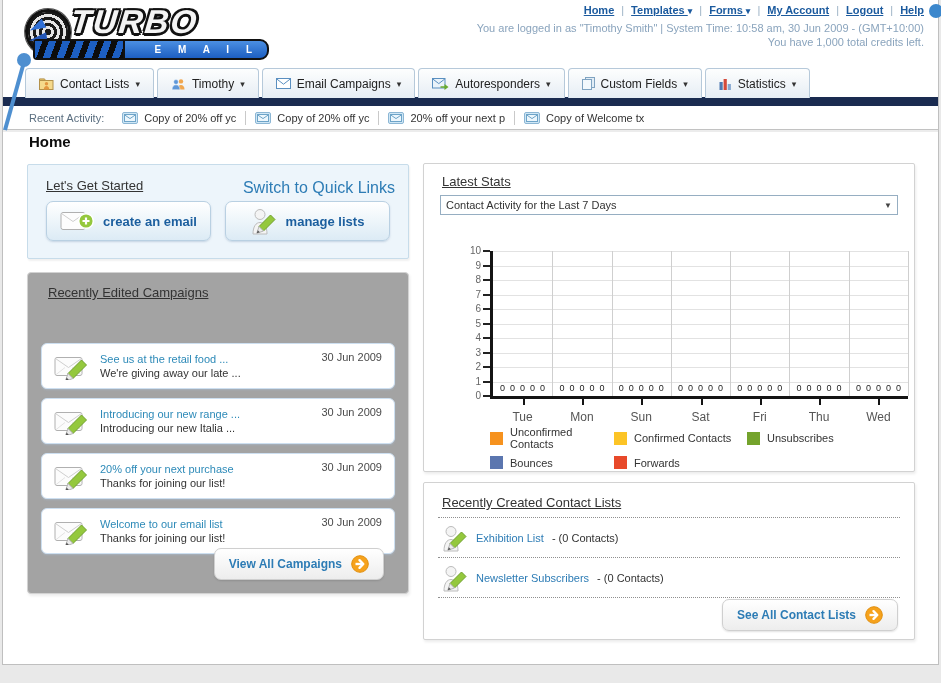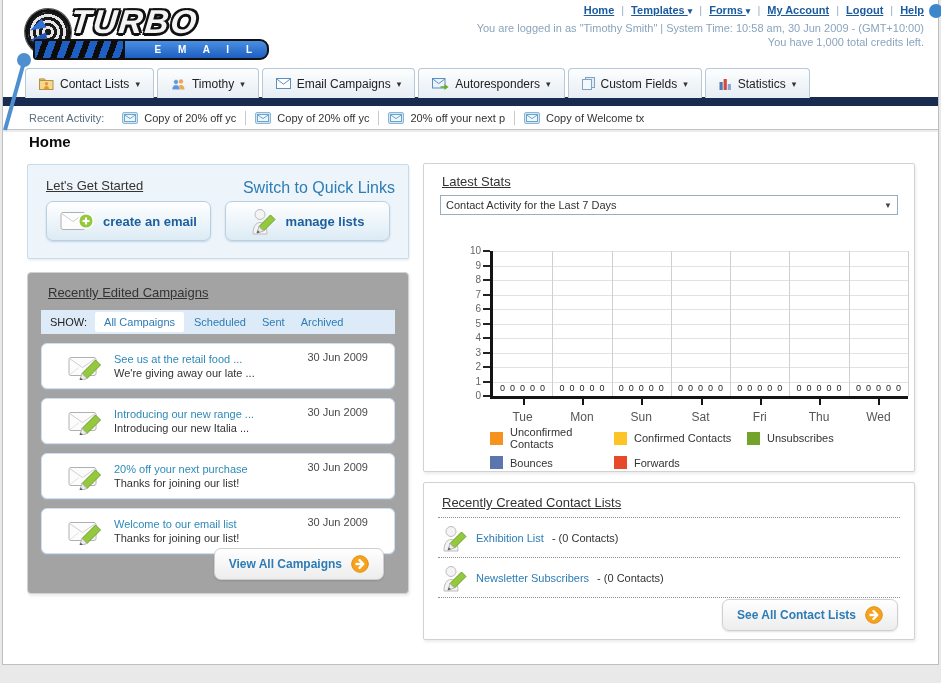--- a/index.html
+++ b/index.html
@@ -75,21 +75,21 @@
   #camp-panel{position:absolute;left:24px;top:272px;width:380px;height:320px;background:#a3a3a3;
       border:1px solid #d2d2d2;border-radius:4px;box-shadow:1px 2px 3px rgba(0,0,0,0.08);}
   #camp-title{position:absolute;left:20px;top:12px;}
   #show-bar{position:absolute;left:13px;top:37px;right:13px;height:24px;background:#dcebf7;
       display:flex;align-items:center;padding-left:9px;font-size:11px;}
   #show-label{color:#222;margin-right:8px;}
   .filter{color:#2d7cb5;margin-right:16px;}
   .filter.active{background:#fff;padding:4px 9px;border-radius:2px;margin-right:10px;}
   #campaign-list{position:absolute;left:13px;top:70px;right:13px;}
   .camp-item{height:44px;margin-bottom:9px;border:1px solid #cddff0;border-radius:6px;background:#fff;
-      box-shadow:0 1px 2px rgba(170,195,220,0.45);display:flex;align-items:center;padding:0 26px;gap:10px;cursor:pointer;}
+      box-shadow:0 1px 2px rgba(170,195,220,0.45);display:flex;align-items:center;padding:0 12px;gap:10px;cursor:pointer;}
   .camp-text{flex:1;line-height:14px;}
   .camp-link{display:block;font-size:11px;color:#2d8ab8;}
   .camp-sub{font-size:11px;color:#333;}
   .camp-date{font-size:11px;color:#4a4a4a;align-self:flex-start;margin-top:7px;}
   .pill-btn{position:absolute;display:inline-flex;align-items:center;gap:9px;padding:6px 14px;
       border:1px solid #cfcfcf;border-radius:7px;background:linear-gradient(#ffffff,#ededed);
       font-size:12px;font-weight:bold;color:#2d7cb5;cursor:pointer;box-shadow:0 1px 2px rgba(0,0,0,0.12);}
   #view-all-btn{right:24px;top:275px;}
 
   #stats-panel{position:absolute;left:420px;top:163px;width:490px;height:307px;background:#fff;
@@ -300,24 +300,20 @@
                 <path d="M6.8 23.2 l-1 3 3-1z" fill="#555"></path>
               </svg>
             </span>
             <span>manage lists</span>
           </div>
         </div>
     </div>
 
     <div id="camp-panel">
       <div id="camp-title" class="panel-title">Recently Edited Campaigns</div>
-      <div id="show-bar">
-        <span id="show-label">SHOW:</span>
-        <span><a class="filter active">All Campaigns</a><a class="filter">Scheduled</a><a class="filter">Sent</a><a class="filter">Archived</a></span>
-      </div>
       <div id="campaign-list">
           <div class="camp-item">
             <span class="icon">
               <svg width="36" height="28" viewBox="0 0 36 28">
                 <rect x="1" y="5.5" width="27" height="18" rx="2" fill="#fcfcfc" stroke="#b0b0b0"></rect>
                 <path d="M1.5 6.5 L14.5 15.5 L27.5 6.5" fill="none" stroke="#cfcfcf"></path>
                 <path d="M1.5 23 L11 15.5 M27.5 23 L18 15.5" stroke="#e3e3e3" fill="none"></path>
                 <path d="M14 21.5 L27.5 8 L32.5 13 L19 26.5z" fill="#94c83d" stroke="#6fa02c"></path>
                 <path d="M14 21.5 l-2.6 7.6 7.6-2.6z" fill="#ececec" stroke="#b5b5b5"></path>
                 <path d="M12.6 25.6 l-1.2 3.5 3.5-1.2z" fill="#555"></path>

